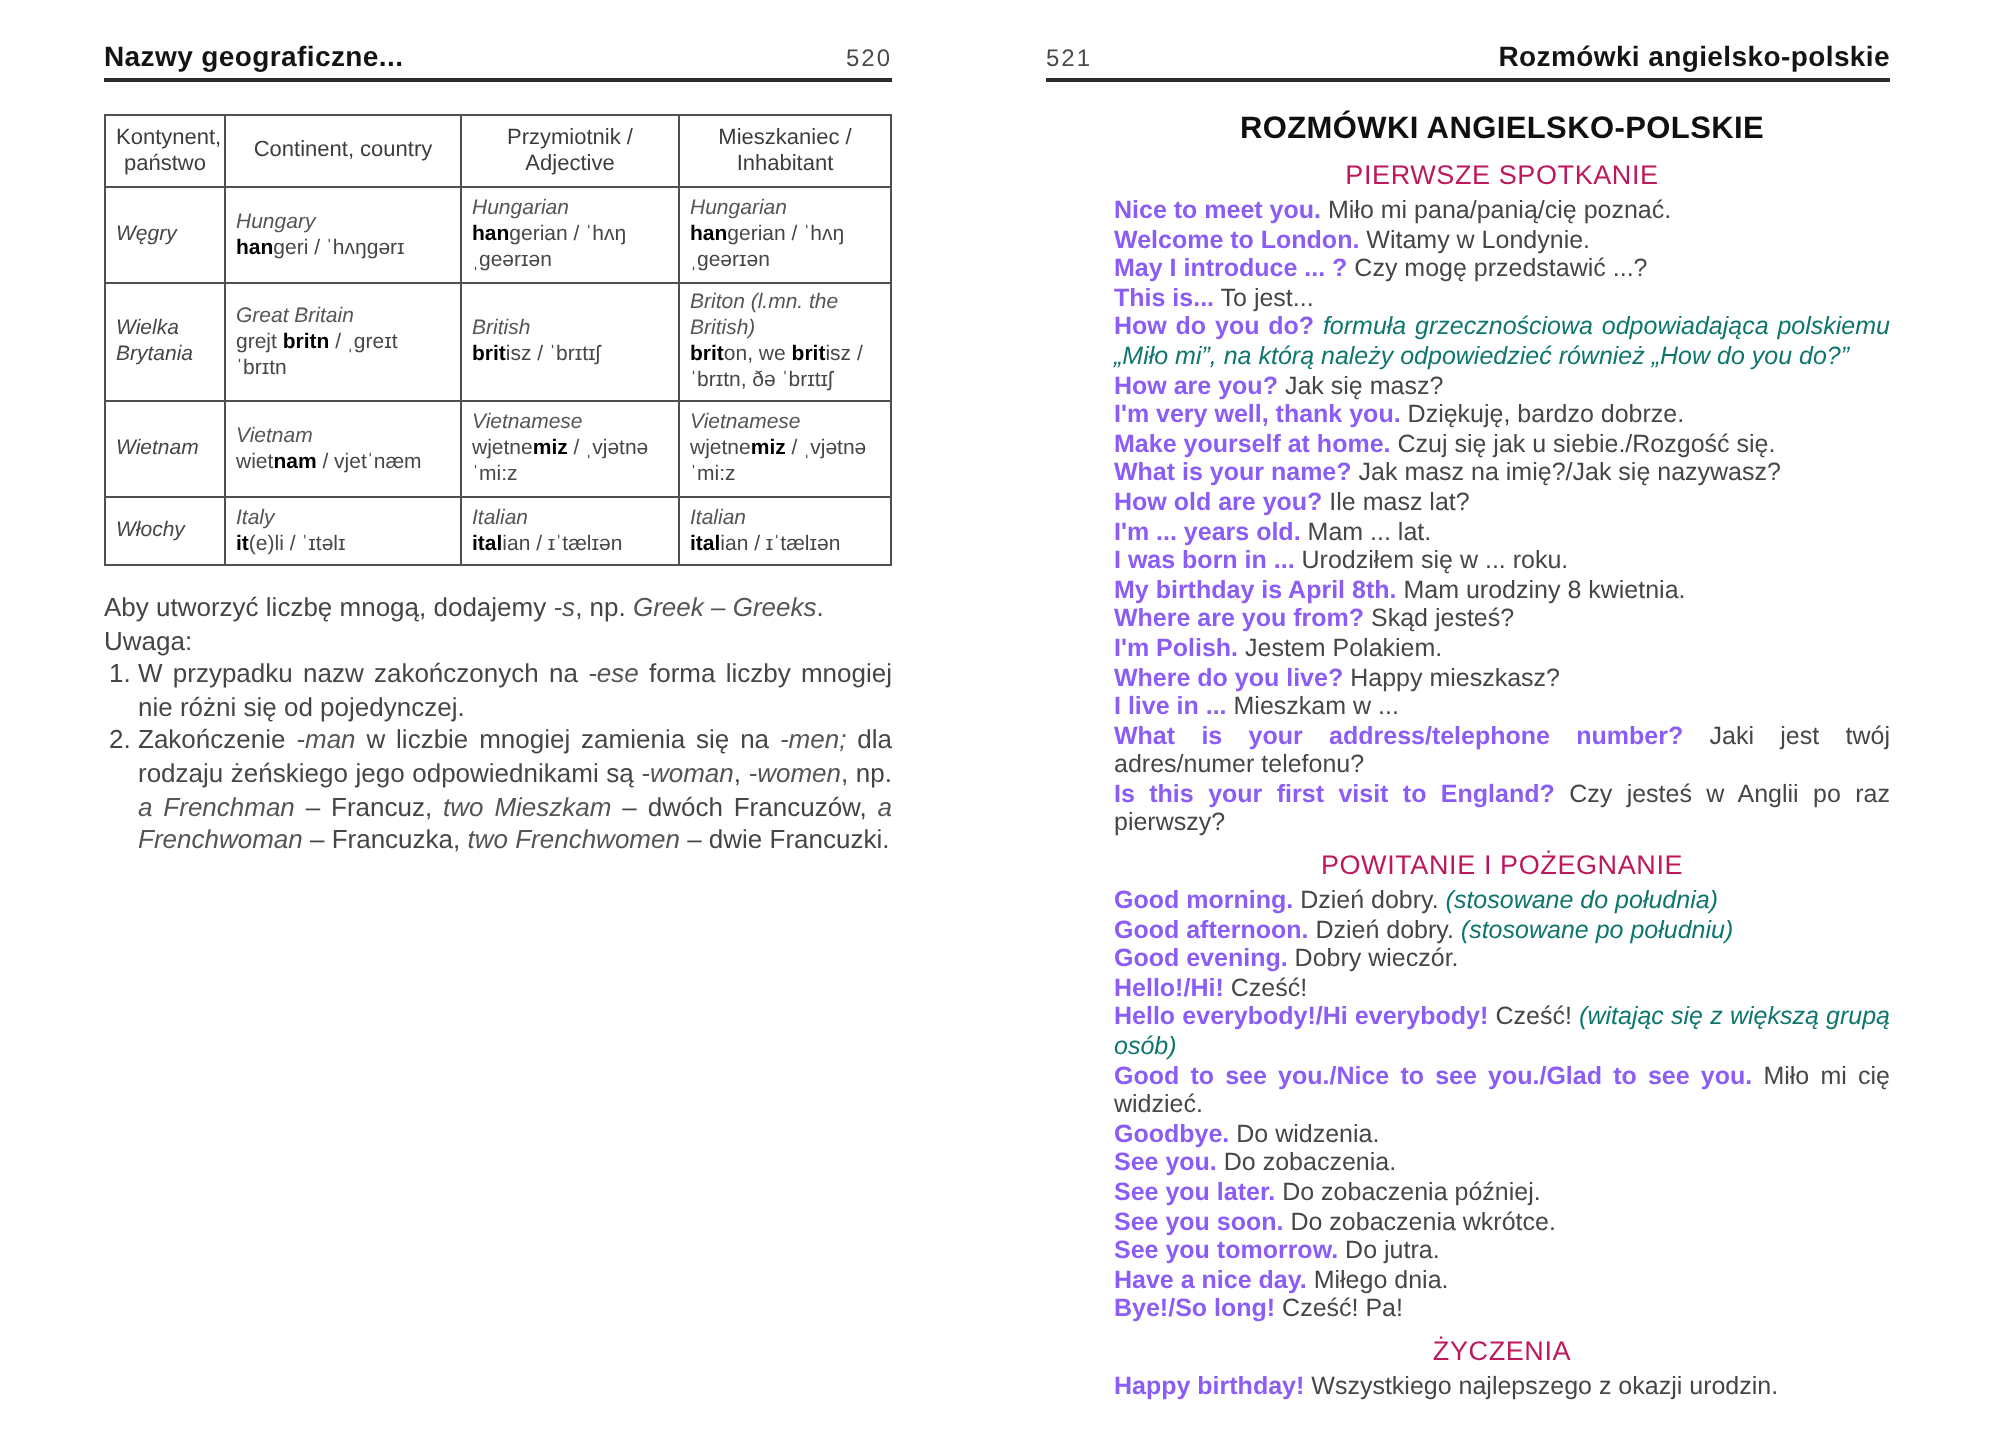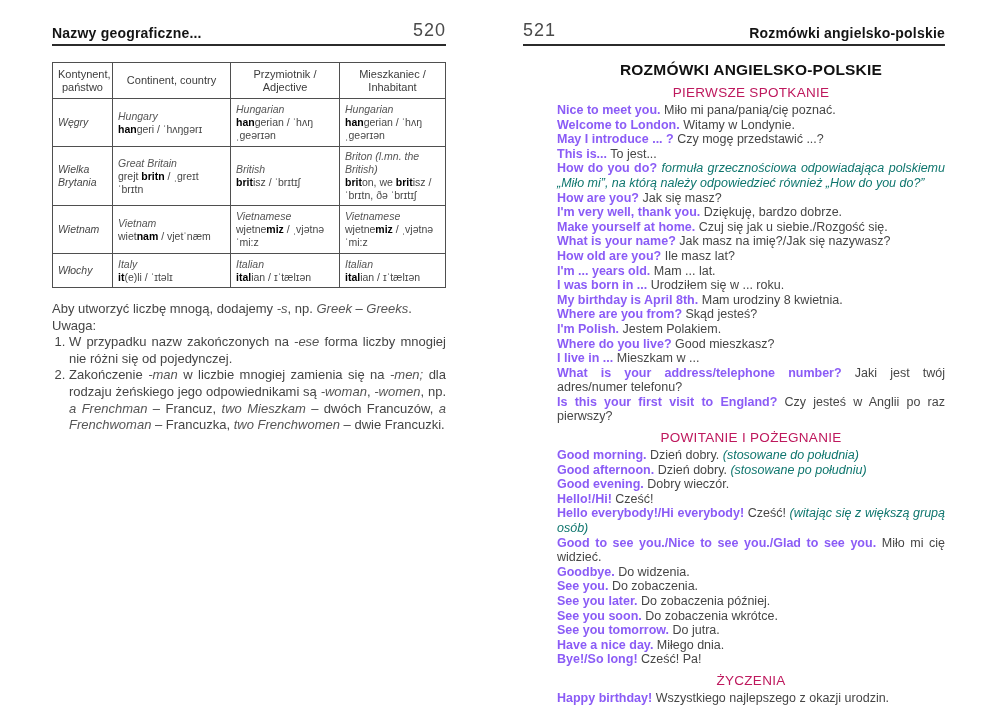--- a/index.html
+++ b/index.html
@@ -8,21 +8,21 @@
 
   .spread { display:flex; width:1000px; height:717px; background:#fff; }
   .page { width:500px; height:717px; padding-top:20px; }
   .page-left  { padding-left:52px; padding-right:54px; }
   .page-right { padding-left:23px; padding-right:55px; }
 
   
   .page-head { display:flex; justify-content:space-between; align-items:flex-end;
                border-bottom:2px solid #2b2b2b; padding-bottom:3px; }
   .head-title { font-weight:bold; font-size:14px; color:#141414; letter-spacing:.2px; }
-  .head-pagenum { font-size:18px; color:#4a4a4a; letter-spacing:1px; }
+  .head-pagenum { font-size:12px; color:#4a4a4a; letter-spacing:1px; }
 
   
   table.geo { border-collapse:collapse; width:100%; margin-top:16px;
               font-size:10.5px; line-height:13px; color:#474747; table-layout:fixed; }
   table.geo th, table.geo td { border:1px solid #4f4f4f; padding:3px 5px; }
   table.geo th { font-weight:normal; text-align:center; vertical-align:middle;
                  font-size:11px; height:36px; color:#3c3c3c; }
   table.geo td { vertical-align:middle; }
   col.c1 { width:60px; } col.c2 { width:118px; } col.c3 { width:109px; }
   td.pol { font-style:italic; }
@@ -165,21 +165,21 @@
           <div class="phrase"><b class="en">How are you?</b> <span class="pl">Jak się masz?</span></div>
           <div class="phrase"><b class="en">I'm very well, thank you.</b> <span class="pl">Dziękuję, bardzo dobrze.</span></div>
           <div class="phrase"><b class="en">Make yourself at home.</b> <span class="pl">Czuj się jak u siebie./Rozgość się.</span></div>
           <div class="phrase"><b class="en">What is your name?</b> <span class="pl">Jak masz na imię?/Jak się nazywasz?</span></div>
           <div class="phrase"><b class="en">How old are you?</b> <span class="pl">Ile masz lat?</span></div>
           <div class="phrase"><b class="en">I'm ... years old.</b> <span class="pl">Mam ... lat.</span></div>
           <div class="phrase"><b class="en">I was born in ...</b> <span class="pl">Urodziłem się w ... roku.</span></div>
           <div class="phrase"><b class="en">My birthday is April 8th.</b> <span class="pl">Mam urodziny 8 kwietnia.</span></div>
           <div class="phrase"><b class="en">Where are you from?</b> <span class="pl">Skąd jesteś?</span></div>
           <div class="phrase"><b class="en">I'm Polish.</b> <span class="pl">Jestem Polakiem.</span></div>
-          <div class="phrase"><b class="en">Where do you live?</b> <span class="pl">Good mieszkasz?</span></div>
+          <div class="phrase"><b class="en">Where do you live?</b> <span class="pl">Happy mieszkasz?</span></div>
           <div class="phrase"><b class="en">I live in ...</b> <span class="pl">Mieszkam w ...</span></div>
           <div class="phrase"><b class="en">What is your address/telephone number?</b> <span class="pl">Jaki jest twój adres/numer telefonu?</span></div>
           <div class="phrase"><b class="en">Is this your first visit to England?</b> <span class="pl">Czy jesteś w Anglii po raz pierwszy?</span></div>
           <div class="section-heading">POWITANIE I POŻEGNANIE</div>
           <div class="phrase"><b class="en">Good morning.</b> <span class="pl">Dzień dobry. <i>(stosowane do południa)</i></span></div>
           <div class="phrase"><b class="en">Good afternoon.</b> <span class="pl">Dzień dobry. <i>(stosowane po południu)</i></span></div>
           <div class="phrase"><b class="en">Good evening.</b> <span class="pl">Dobry wieczór.</span></div>
           <div class="phrase"><b class="en">Hello!/Hi!</b> <span class="pl">Cześć!</span></div>
           <div class="phrase"><b class="en">Hello everybody!/Hi everybody!</b> <span class="pl">Cześć! <i>(witając się z większą grupą osób)</i></span></div>
           <div class="phrase"><b class="en">Good to see you./Nice to see you./Glad to see you.</b> <span class="pl">Miło mi cię widzieć.</span></div>

